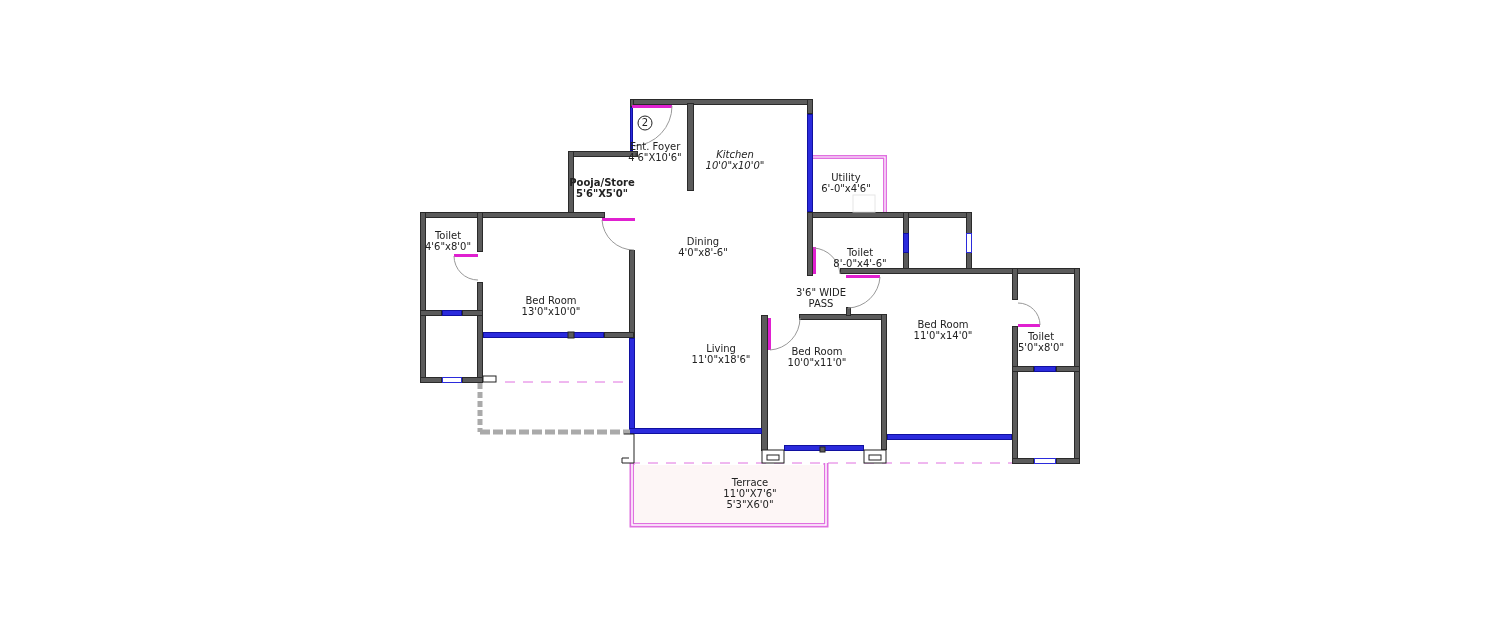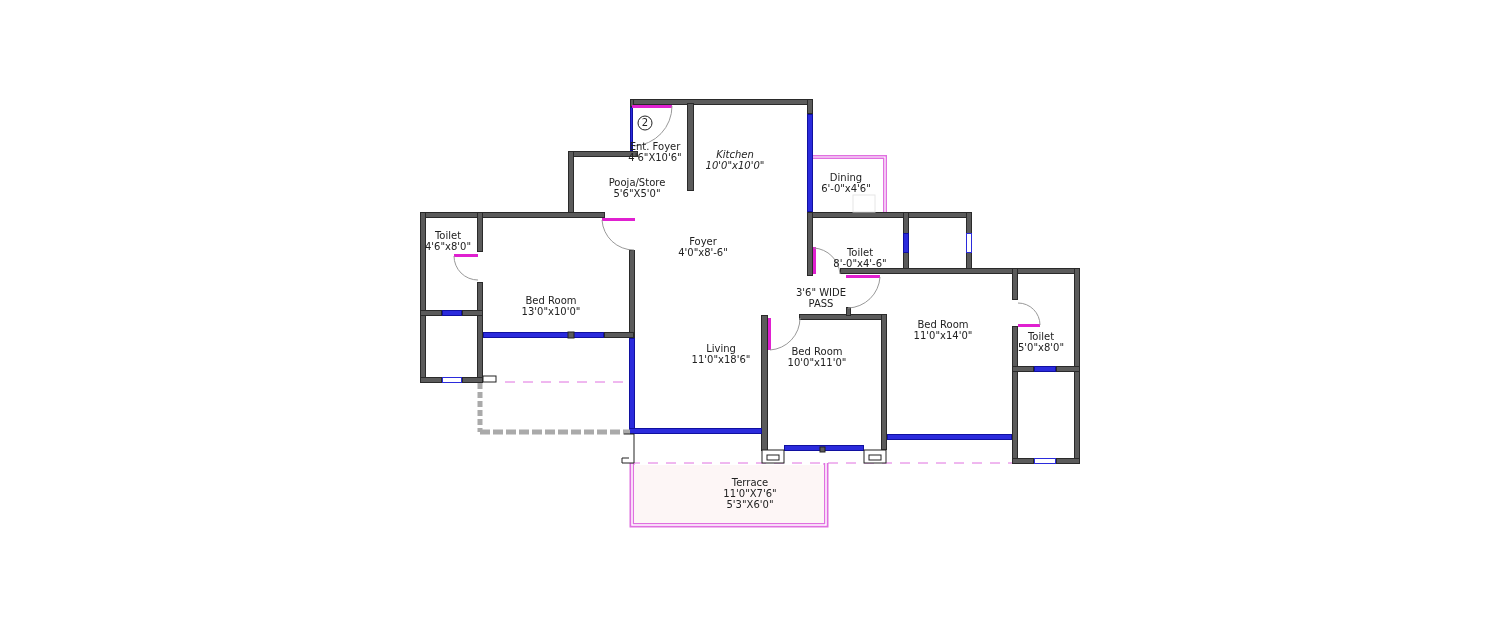--- a/index.html
+++ b/index.html
@@ -128,34 +128,34 @@
   <div class="label" style="left:645px;top:117px;font-size:10px;">2</div>
 
   <div class="label" style="left:655px;top:141px;">
     <div>Ent. Foyer</div>
     <div>4'6"X10'6"</div>
   </div>
   <div class="label" style="left:735px;top:149px;font-style:italic;">
     <div>Kitchen</div>
     <div>10'0"x10'0"</div>
   </div>
-  <div class="label" style="left:637px;top:177px;">
+  <div class="label" style="left:602px;top:177px;font-weight:bold;">
     <div>Pooja/Store</div>
     <div>5'6"X5'0"</div>
   </div>
   <div class="label" style="left:846px;top:172px;">
-    <div>Dining</div>
+    <div>Utility</div>
     <div>6'-0"x4'6"</div>
   </div>
   <div class="label" style="left:448px;top:230px;">
     <div>Toilet</div>
     <div>4'6"x8'0"</div>
   </div>
   <div class="label" style="left:703px;top:236px;">
-    <div>Foyer</div>
+    <div>Dining</div>
     <div>4'0"x8'-6"</div>
   </div>
   <div class="label" style="left:860px;top:247px;">
     <div>Toilet</div>
     <div>8'-0"x4'-6"</div>
   </div>
   <div class="label" style="left:551px;top:295px;">
     <div>Bed Room</div>
     <div>13'0"x10'0"</div>
   </div>

